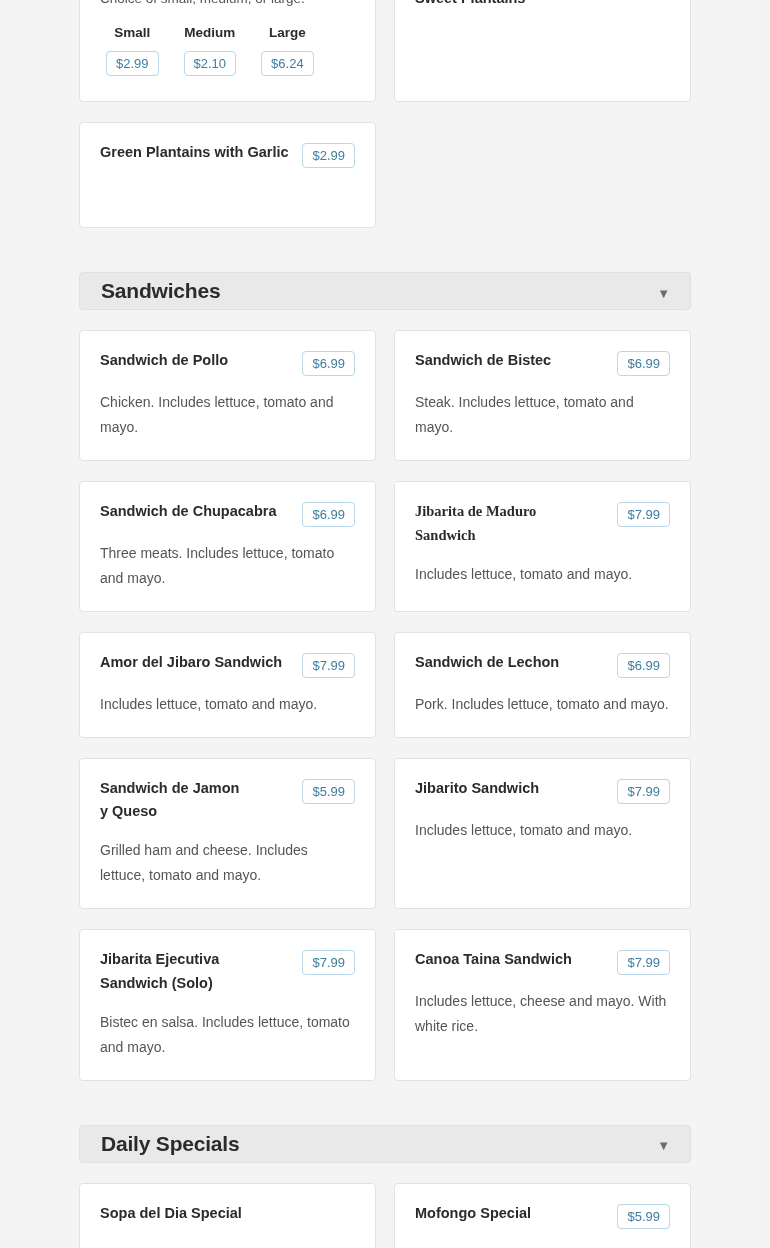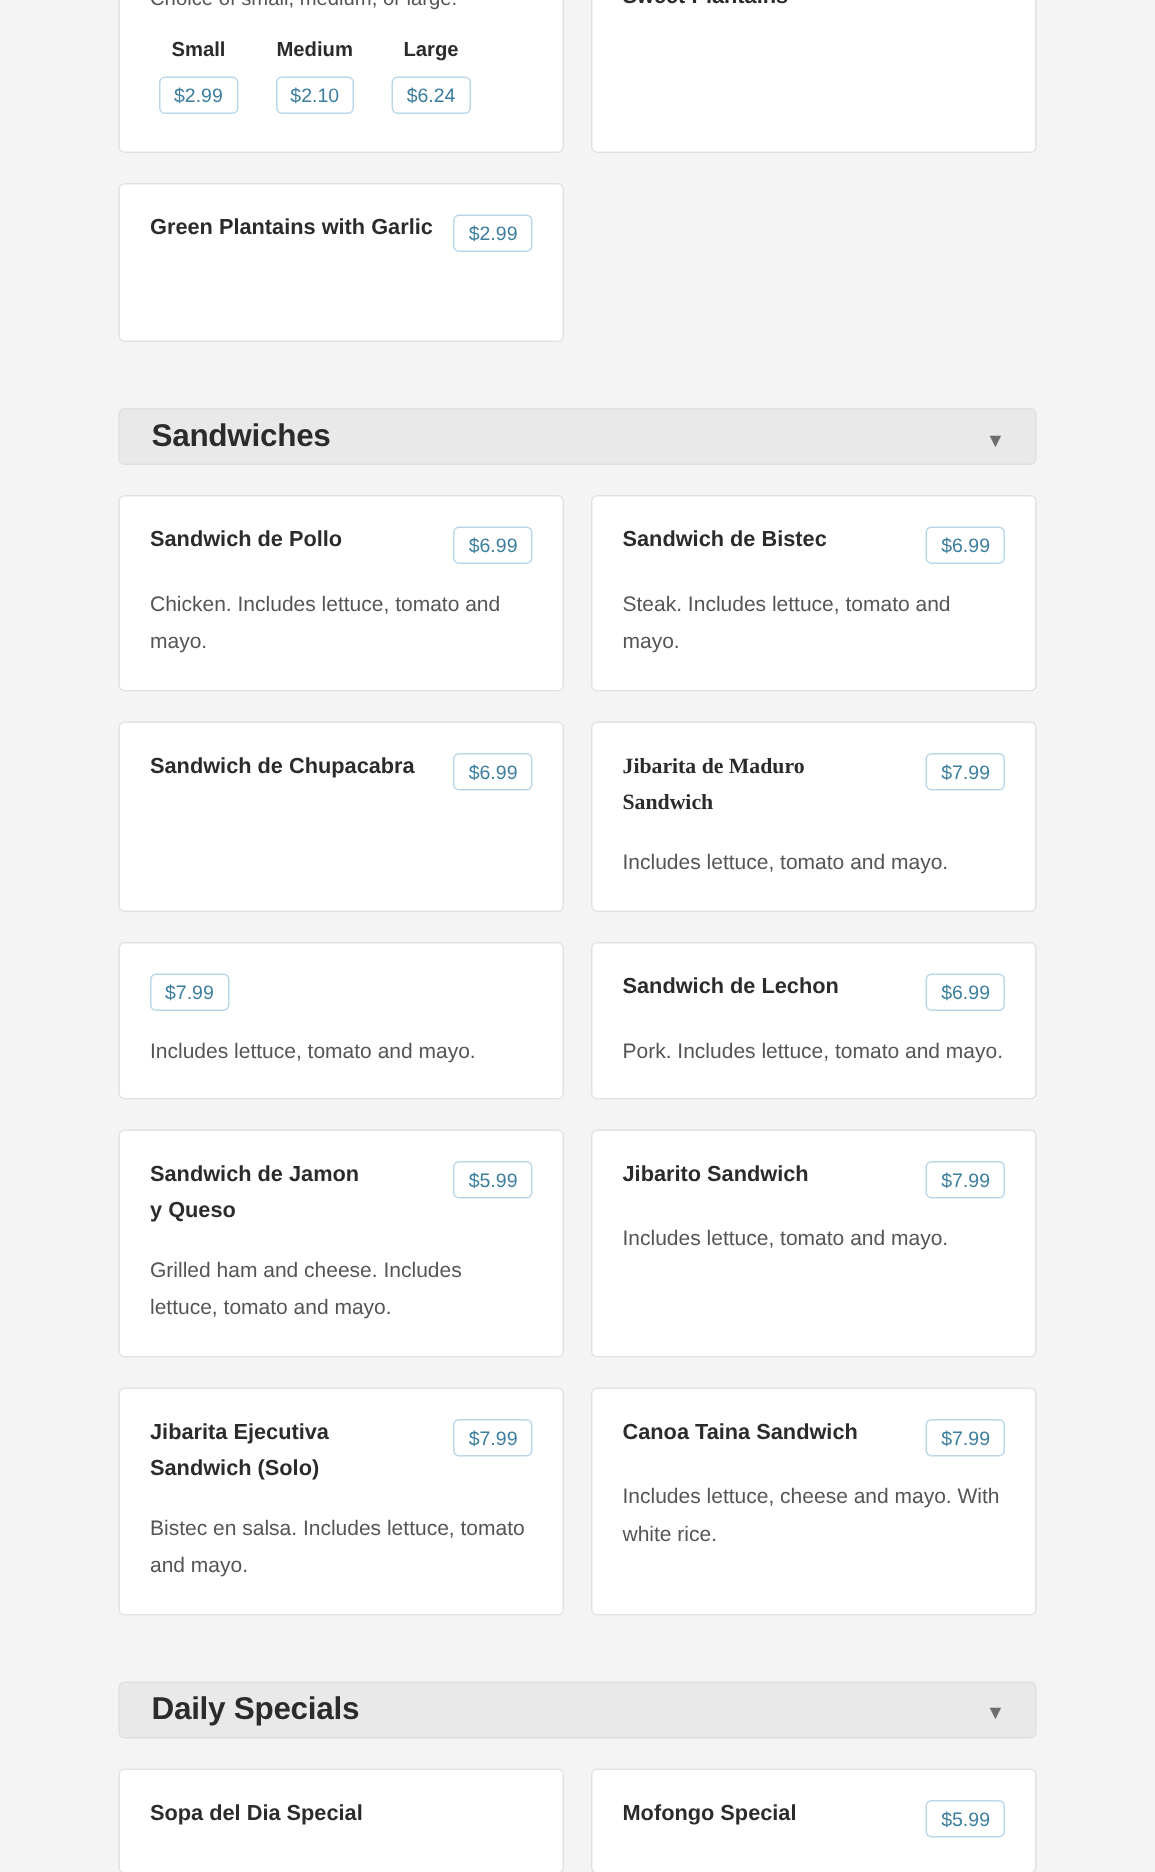--- a/index.html
+++ b/index.html
@@ -208,33 +208,35 @@
           <div class="desc">Steak. Includes lettuce, tomato and mayo.</div>
         </div>
       </div>
 
       <div class="row">
         <div class="card">
           <div class="card-head">
             <div class="item-name">Sandwich de Chupacabra</div>
             <div class="price">$6.99</div>
           </div>
+          <div class="desc">Three meats. Includes lettuce, tomato and mayo.</div>
         </div>
         <div class="card">
           <div class="card-head">
             <div class="item-name" style="max-width:150px;font-family:Liberation Serif, serif;">Jibarita de Maduro Sandwich</div>
             <div class="price">$7.99</div>
           </div>
           <div class="desc">Includes lettuce, tomato and mayo.</div>
         </div>
       </div>
 
       <div class="row">
         <div class="card">
           <div class="card-head">
+            <div class="item-name">Amor del Jibaro Sandwich</div>
             <div class="price">$7.99</div>
           </div>
           <div class="desc">Includes lettuce, tomato and mayo.</div>
         </div>
         <div class="card">
           <div class="card-head">
             <div class="item-name">Sandwich de Lechon</div>
             <div class="price">$6.99</div>
           </div>
           <div class="desc">Pork. Includes lettuce, tomato and mayo.</div>

